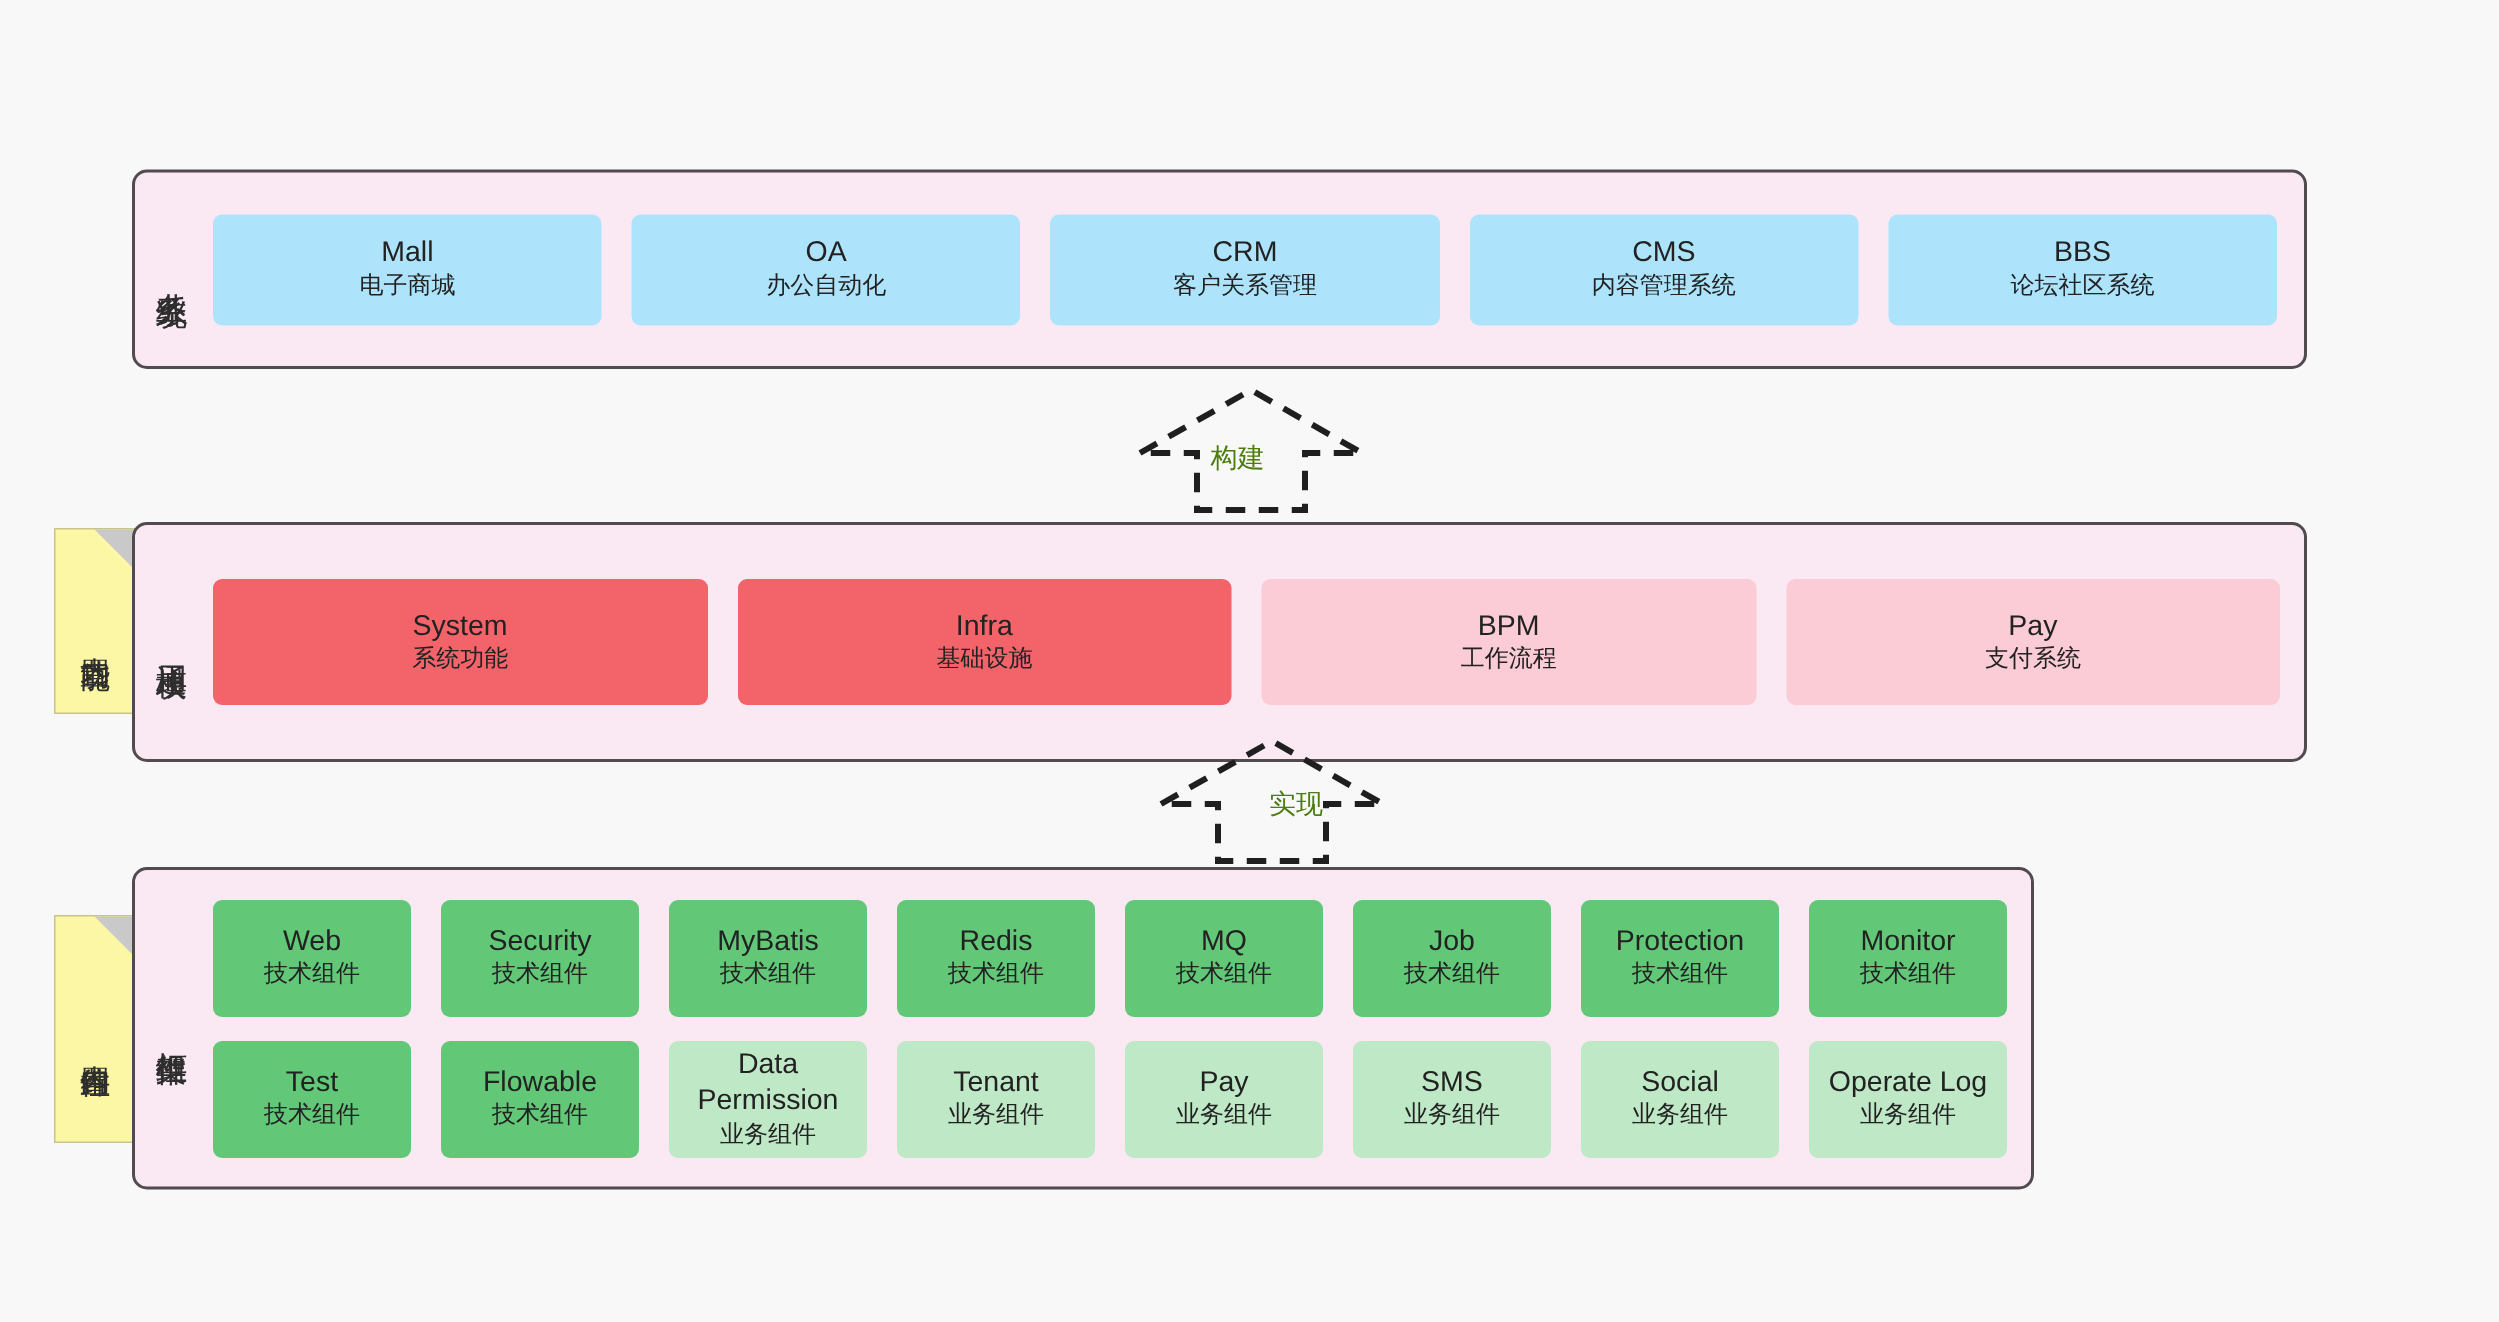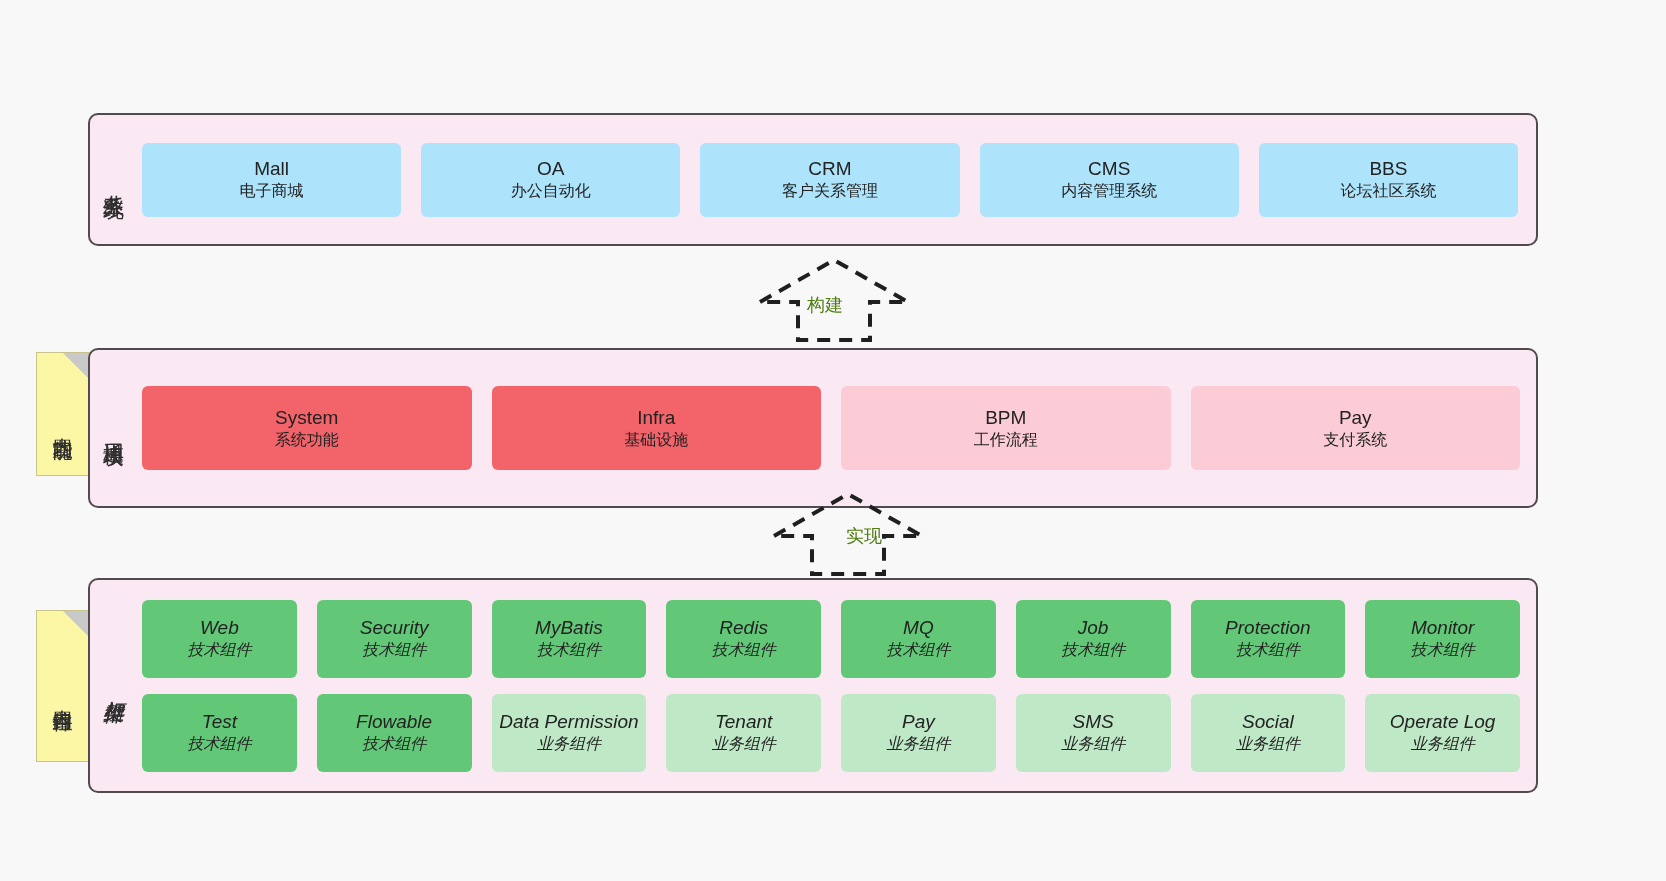--- a/index.html
+++ b/index.html
@@ -90,21 +90,21 @@
   
   .c-blue       { background: #ade3fb; }
   .c-red        { background: #f2646a; }
   .c-pink       { background: #fbccd5; }
   .c-green      { background: #62c878; }
   .c-lightgreen { background: #bfe8c6; }
 
   
   #layer-business { left: 88px;  top: 113px; width: 1450px; height: 133px; }
   #layer-common   { left: 88px;  top: 348px; width: 1450px; height: 160px; }
-  #layer-frame    { left: 88px;  top: 578px; width: 1450px; height: 215px; font-style: italic; }
+  #layer-frame    { left: 88px;  top: 578px; width: 1268px; height: 215px; }
 
   #layer-business .layer-body { padding-right: 18px; }
   #layer-business .row { height: 74px; }
   #layer-common .row   { height: 84px; }
   #layer-frame .row    { height: 78px; }
 
   
   .note {
     position: absolute;
     background: #fcf7a5;

